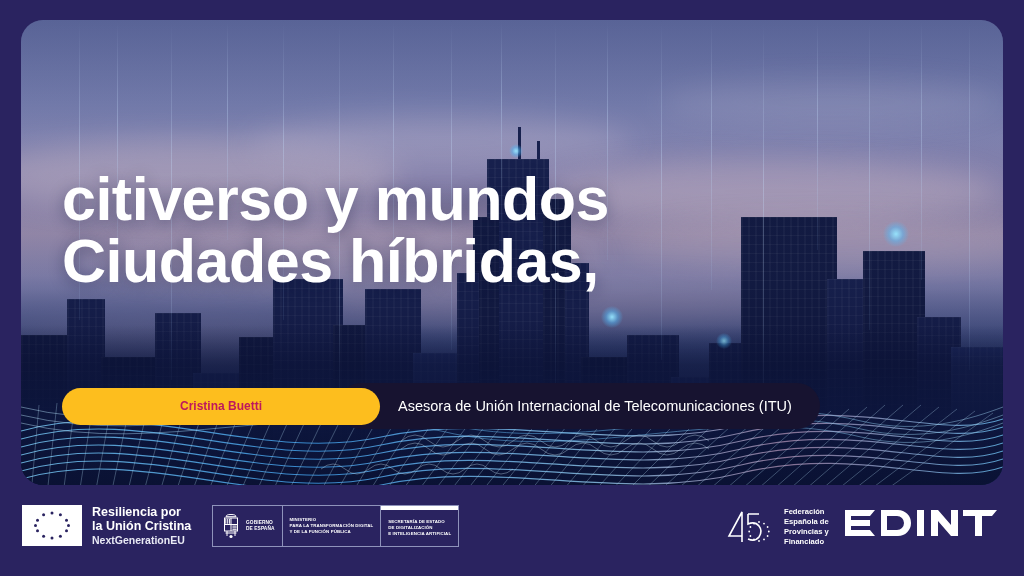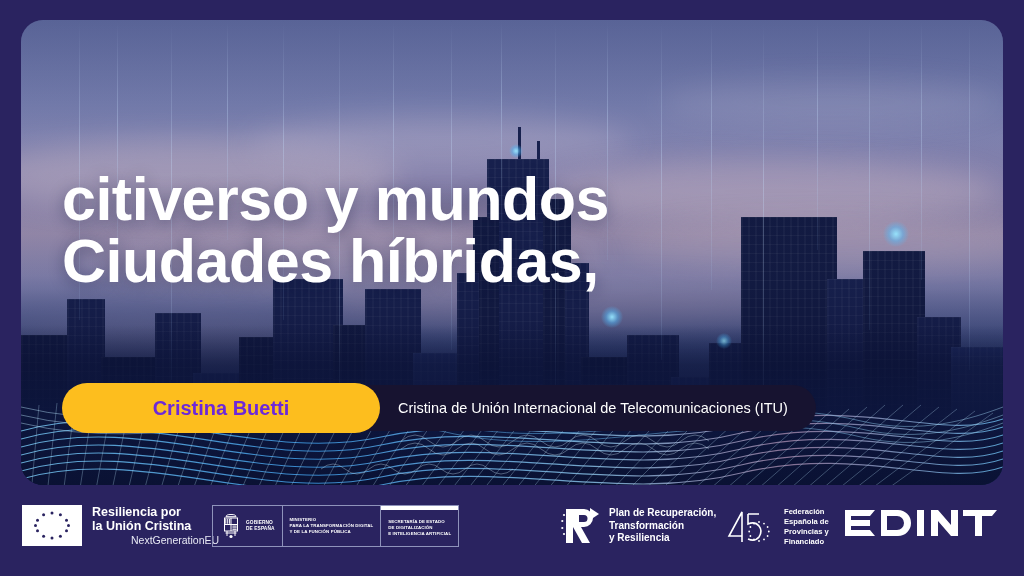--- a/index.html
+++ b/index.html
@@ -79,40 +79,40 @@
   .pill-row{position:absolute;left:62px;top:383px;display:flex;align-items:center;}
   .pill-role{
     height:46px;display:flex;align-items:center;
     background:#171330;border-radius:23px;
     color:#ffffff;font-size:14.5px;
     padding:0 28px 0 60px;margin-left:-42px;order:2;
     white-space:nowrap;
   }
   .pill-name{
     position:relative;z-index:2;order:1;
-    height:50px;min-width:250px;display:flex;align-items:center;justify-content:center;
+    height:37px;min-width:250px;display:flex;align-items:center;justify-content:center;
     background:#fdbe1e;border-radius:25px;
-    color:#6d28d9;font-weight:700;font-size:20px;
+    color:#be185d;font-weight:700;font-size:12px;
     padding:0 34px;white-space:nowrap;
   }
 
   
   .footer{
     position:absolute;left:0;bottom:0;width:1024px;height:90px;
     display:flex;align-items:center;
   }
 
   
   .eu-wrap{position:absolute;left:22px;top:505px;display:flex;align-items:center;gap:10px;}
   .eu-flag{width:60px;height:41px;background:#ffffff;position:relative;}
   .eu-stars{position:absolute;inset:0;}
   .eu-text{color:#ffffff;line-height:1.12;}
   .eu-l1{font-size:12.5px;font-weight:700;}
   .eu-l2{font-size:12.5px;font-weight:700;}
-  .eu-l3{font-size:10.5px;font-weight:400;margin-top:2px;color:#e8e9f4;margin-left:39px;}
+  .eu-l3{font-size:10.5px;font-weight:700;margin-top:2px;color:#e8e9f4;}
 
   
   .gob{position:absolute;left:212px;top:505px;display:flex;height:40px;
        border:1px solid #8f93bb;}
   .gob-cell{display:flex;align-items:center;padding:0 7px;border-right:1px solid #8f93bb;}
   .gob-cell:last-child{border-right:none;}
   .gob-c3{border-top:4px solid #ffffff;}
   .shield{width:22px;height:28px;}
   .gob-t{color:#ffffff;font-size:4.4px;line-height:1.35;letter-spacing:.1px;font-weight:700;}
   .gob-t.bigger{font-size:4.8px;}
@@ -300,21 +300,21 @@
     </div>
 
 
     <div class="title" style="left:41px;top:148px;">
       <span class="ln">citiverso y mundos</span>
       <span class="ln">Ciudades híbridas,</span>
     </div>
 
     <div class="pill-row" style="left:41px;top:363px;">
       <div class="pill-name">Cristina Buetti</div>
-      <div class="pill-role">Cristina de Unión Internacional de Telecomunicaciones (ITU)</div>
+      <div class="pill-role">Asesora de Unión Internacional de Telecomunicaciones (ITU)</div>
     </div>
 
   </div>
 
   <div class="footer"></div>
 
   <div class="eu-wrap">
     <div class="eu-flag">
       <svg class="eu-stars" viewBox="0 0 60 41">
         <g fill="#2a2360">
@@ -376,38 +376,20 @@
     <div class="gob-cell gob-c3">
       <div class="gob-t">
         <div>SECRETARÍA DE ESTADO</div>
         <div>DE DIGITALIZACIÓN</div>
         <div>E INTELIGENCIA ARTIFICIAL</div>
       </div>
     </div>
   </div>
 
 
-  <div class="prtr">
-    <svg class="prtr-mark" viewBox="0 0 42 40">
-      <g fill="#ffffff">
-        <path d="M12 3 h12 a9 9 0 0 1 0 18 h-3 l9 16 h-8 l-9 -16 v16 h-7 v-34 z M19 9 v7 h5 a3.5 3.5 0 0 0 0 -7 z"></path>
-        <path d="M30 2 l9 6 -9 6 z"></path>
-        <circle cx="4" cy="9" r="1.1"></circle>
-          <circle cx="2.3" cy="15" r="1.1"></circle>
-        <circle cx="2.3" cy="22" r="1.1"></circle>
-          <circle cx="4" cy="28" r="1.1"></circle>
-        <circle cx="8" cy="33" r="1.1"></circle>
-      </g>
-    </svg>
-    <div class="prtr-t">
-      <div>Plan de Recuperación,</div>
-      <div>Transformación</div>
-      <div>y Resiliencia</div>
-    </div>
-  </div>
 
   <div class="femp">
     <svg class="femp-mark" viewBox="0 0 58 42">
       <g fill="none" stroke="#ffffff" stroke-width="1.6">
         <path d="M16 30 h-13 L16 6 v26 M16 22 v14"></path>
         <path d="M22 8 h11 M22 8 v10 q7 -3 11 2 q4 5 0 11 q-4 5 -11 2"></path>
       </g>
       <g fill="#ffffff">
         <circle cx="33" cy="16" r=".9"></circle>
           <circle cx="38" cy="17.6" r=".9"></circle>

